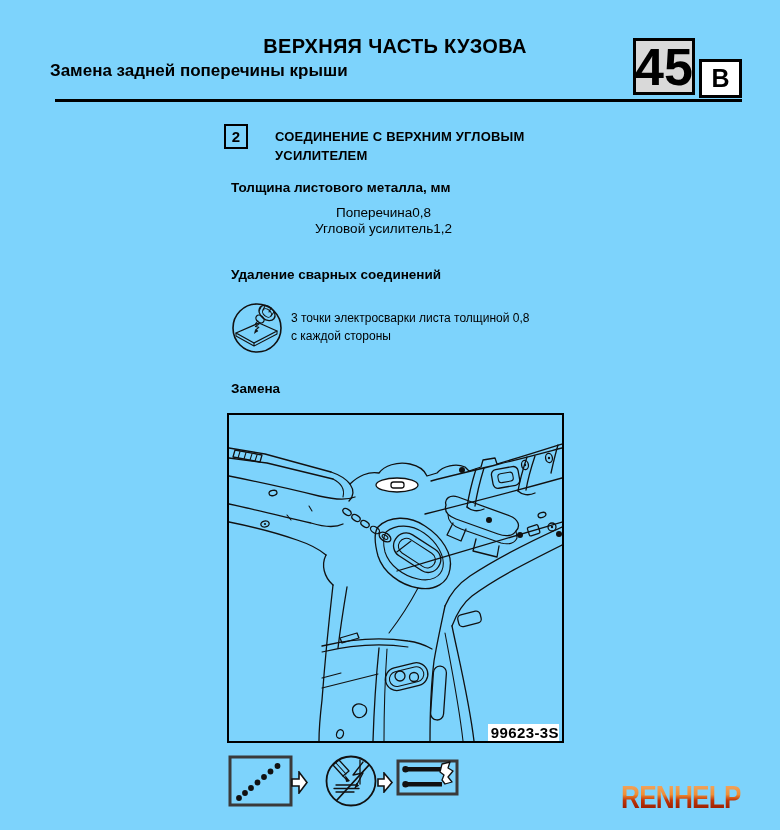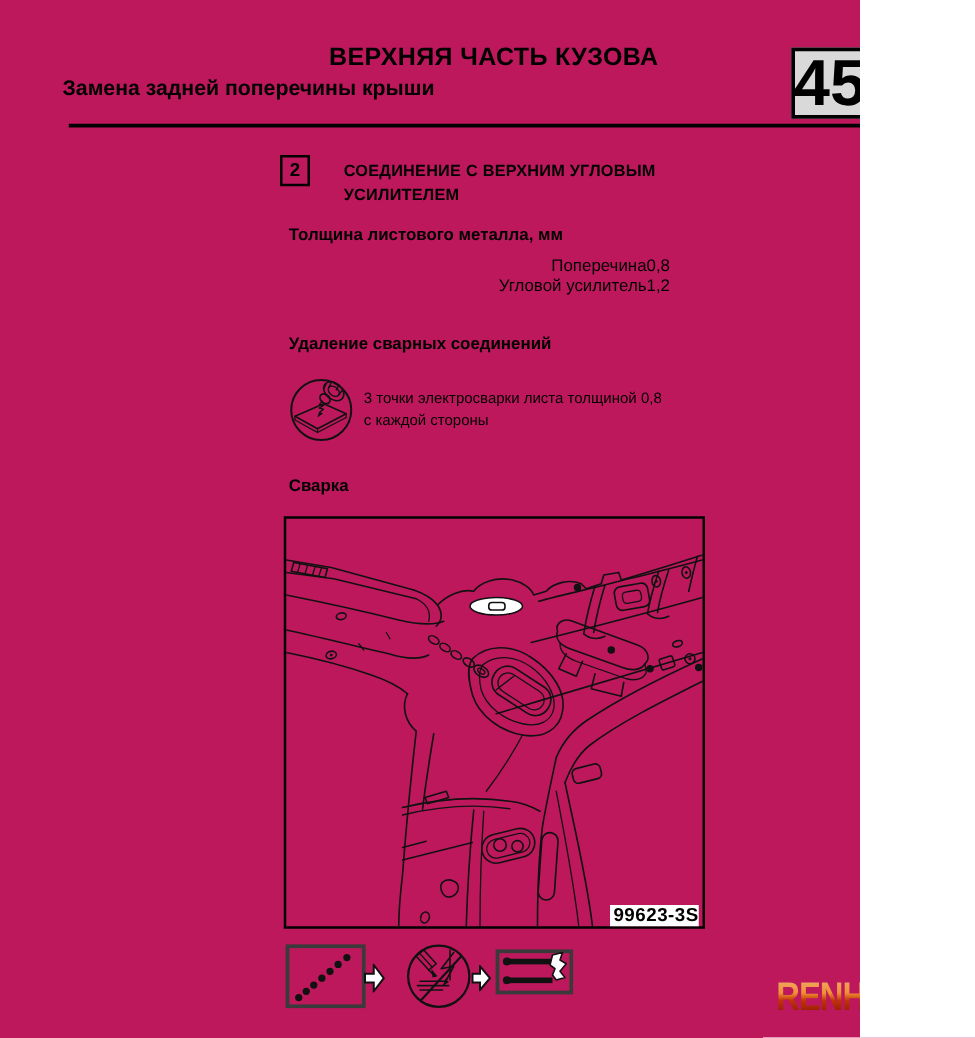--- a/index.html
+++ b/index.html
@@ -1,34 +1,34 @@
 <!DOCTYPE html>
 <html><head>
 <meta charset="utf-8">
 <style>
   html,body{margin:0;padding:0;background:#fff;}
   .page{
-    position:relative;width:688px;height:830px;background:#be185d;
+    position:relative;width:780px;height:830px;background:#7dd3fc;
     font-family:"Liberation Sans",sans-serif;color:#000;overflow:hidden;
   }
   .abs{position:absolute;}
   .title{top:35px;left:50px;width:690px;text-align:center;font-size:20px;font-weight:bold;letter-spacing:.3px;}
   .subtitle{top:61px;left:50px;width:690px;text-align:left;font-size:17px;font-weight:bold;}
   .chapter-num{left:633px;top:38px;width:56px;height:51px;background:#d9d9d9;border:3px solid #000;
     display:flex;align-items:center;justify-content:center;font-size:52px;font-weight:bold;}
   .chapter-letter{left:699px;top:59px;width:37px;height:33px;background:#fff;border:3px solid #000;
     display:flex;align-items:center;justify-content:center;font-size:25px;font-weight:bold;}
   .rule{left:55px;top:99px;width:687px;height:3px;background:#000;}
   .sec-num{left:224px;top:124px;width:20px;height:21px;border:2px solid #000;
     display:flex;align-items:center;justify-content:center;font-size:15px;font-weight:bold;}
   .sec-title{left:253px;top:127px;font-size:13px;font-weight:bold;line-height:19px;letter-spacing:.2px;margin-left:22px;}
   .h-bold{font-size:13.5px;font-weight:bold;}
   .thk-heading{left:231px;top:180px;}
   .thk-table{left:231px;top:205px;width:305px;font-size:13.5px;line-height:16px;}
-  .thk-row{display:flex;justify-content:flex-end;}
+  .thk-row{display:flex;justify-content:center;}
   .removal-heading{left:231px;top:267px;}
   .drill-badge{left:231px;top:300px;}
   .note{left:291px;top:309px;font-size:12px;line-height:18px;}
   .svarka-heading{left:231px;top:381px;}
   .figure{left:227px;top:413px;width:333px;height:326px;border:2px solid #000;}
   .figure svg{display:block;width:333px;height:326px;}
   .fig-ref{position:absolute;right:3px;bottom:0;font-size:15px;font-weight:bold;letter-spacing:.4px;background:#fff;padding-left:3px;}
   .legend-a{left:228px;top:755px;}
   .legend-arrow1{left:291px;top:771px;}
   .legend-b{left:324px;top:754px;}
@@ -84,21 +84,21 @@
       <ellipse class="ln" cx="29" cy="19" rx="4.5" ry="3.4" transform="rotate(40 29 19)"></ellipse>
       <path class="ln thin" d="M27,21 l-2.5,2.5 l3.5,.6 l-3.6,2.4 l3.4,.8 l-3.2,2.7 l2,1"></path>
       <path class="dot" d="M24,30 l3,1 -4,3 Z"></path>
     </svg>
   </div>
   <div class="abs note">
     <div>3 точки электросварки листа толщиной 0,8</div>
     <div>с каждой стороны</div>
   </div>
 
-  <div class="abs h-bold svarka-heading">Сварка</div>
+  <div class="abs h-bold svarka-heading">Замена</div>
 
   <div class="abs figure">
     <svg viewBox="0 0 333 326">
       <g class="ln">
 
         <path d="M0,33 L36,39 L102,57"></path>
         <path d="M0,43 L38,48 L104,64"></path>
         <path d="M6,35 L33,40 L31,47 L4,42 Z"></path>
         <path class="thin" d="M11,36.5 L9,43 M17,37.5 L15,44 M23,38.8 L21,45 M28,40 L26,46"></path>
         <path d="M0,61 C30,67 62,74 90,81 C103,84 116,86 126,82"></path>

